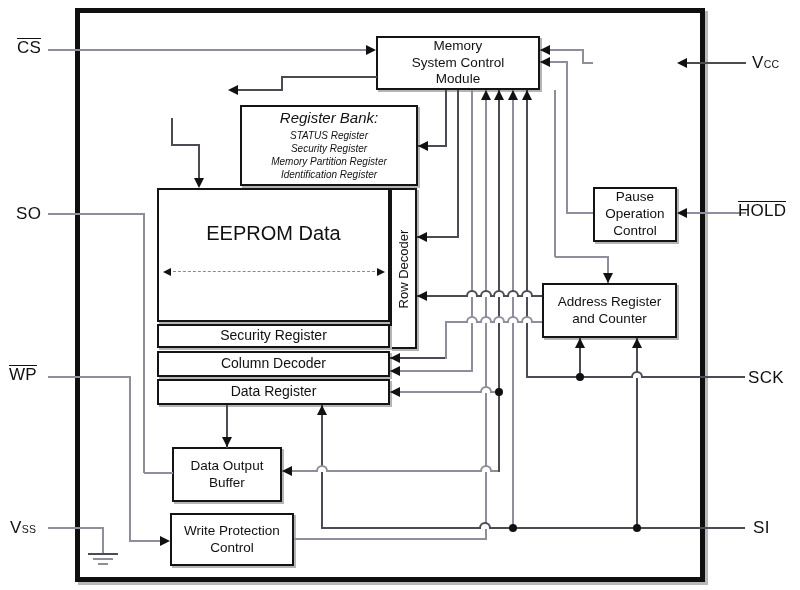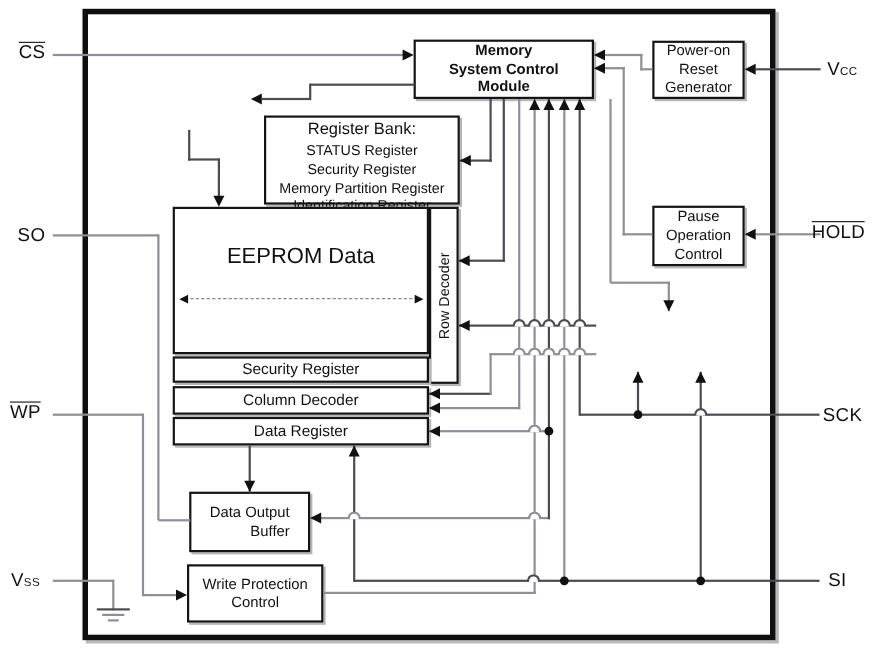--- a/index.html
+++ b/index.html
@@ -9,21 +9,21 @@
            border:5px solid #0f0f0f;box-sizing:border-box;background:#fff;box-shadow:3px 3px 0 #b9b9b9;}
   .blk{position:absolute;background:#fff;border:2px solid #141414;box-sizing:border-box;
        box-shadow:2px 2px 0 #b5b5b5;display:flex;align-items:center;justify-content:center;
        text-align:center;font-size:13.5px;line-height:1.25;white-space:pre-line;}
   .rowlbl{font-size:14px;}
   .eeprom-label{position:absolute;left:157px;top:222px;width:233px;text-align:center;font-size:20px;}
   .page-label{position:absolute;left:157px;top:258px;width:233px;text-align:center;font-size:8.5px;color:#333;}
   .rotlbl{position:absolute;left:50%;top:50%;transform:translate(-50%,-50%) rotate(-90deg);
           white-space:nowrap;font-size:13px;}
   .rb-title{font-size:15px;margin-bottom:1px;}
-  .rb-item{font-size:13px;line-height:1.3;}
+  .rb-item{font-size:10px;line-height:1.3;}
   .h,.v{position:absolute;}
   .h{height:2px;} .v{width:2px;}
   .lt{background:#8e8e9c;} .dk{background:#4b4b55;}
   .dash{height:0;background:none;border-top:1px dashed #8a8a8a;}
   .ar{position:absolute;width:0;height:0;border-style:solid;}
   .ar.r{border-width:5px 0 5px 10px;border-color:transparent transparent transparent #111;}
   .ar.l{border-width:5px 10px 5px 0;border-color:transparent #111 transparent transparent;}
   .ar.u{border-width:0 5px 10px 5px;border-color:transparent transparent #111 transparent;}
   .ar.d{border-width:10px 5px 0 5px;border-color:#111 transparent transparent transparent;}
   .sm.r{border-width:4px 0 4px 8px;} .sm.l{border-width:4px 8px 4px 0;}
@@ -36,28 +36,25 @@
   .sub{font-size:10.5px;letter-spacing:0.4px;}
   .gbar{position:absolute;height:2px;}
 </style>
 </head>
 <body>
 
 <div id="stage">
 
   <div class="outline"></div>
 
-  <div class="blk" style="left:376px;top:36px;width:164px;height:54px;font-weight:bold;">Memory
+  <div class="blk" style="left:376px;top:36px;width:164px;height:54px;">Memory
 System Control
 Module</div>
-  <div class="blk" style="left:593px;top:37px;width:84px;height:53px;">Power-on
-Reset
-Generator</div>
 
-  <div class="blk" style="left:240px;top:105px;width:178px;height:81px;flex-direction:column;justify-content:flex-start;padding-top:2px;">
+  <div class="blk" style="left:240px;top:105px;width:178px;height:81px;flex-direction:column;justify-content:flex-start;padding-top:2px;font-style:italic;">
     <div class="rb-title">Register Bank:</div>
     <div class="rb-item">STATUS Register</div>
     <div class="rb-item">Security Register</div>
     <div class="rb-item">Memory Partition Register</div>
     <div class="rb-item">Identification Register</div>
   </div>
 
   <div class="blk" style="left:157px;top:188px;width:233px;height:134px;"></div>
   <div class="eeprom-label">EEPROM Data</div>
   <div class="h dash" style="left:168px;top:271px;width:212px;"></div>
@@ -67,21 +64,23 @@
   <div class="blk" style="left:390px;top:188px;width:27px;height:161px;">
     <span class="rotlbl">Row Decoder</span>
   </div>
   <div class="blk rowlbl" style="left:157px;top:324px;width:233px;height:24px;">Security Register</div>
   <div class="blk rowlbl" style="left:157px;top:379px;width:233px;height:26px;">Data Register</div>
   <div class="blk rowlbl" style="left:157px;top:351px;width:233px;height:26px;">Column Decoder</div>
 
   <div class="blk" style="left:593px;top:187px;width:84px;height:55px;">Pause
 Operation
 Control</div>
-  <div class="blk" style="left:172px;top:447px;width:110px;height:55px;text-align:right;">Data Output
+  <div class="blk" style="left:542px;top:283px;width:135px;height:55px;">Address Register
+and Counter</div>
+  <div class="blk" style="left:172px;top:447px;width:110px;height:55px;">Data Output
 Buffer</div>
   <div class="blk" style="left:170px;top:513px;width:124px;height:53px;">Write Protection
 Control</div>
 
   <div class="h lt" style="left:48px;top:49px;width:320px;"></div>
   <div class="h lt" style="left:48px;top:213px;width:96px;"></div>
   <div class="h lt" style="left:144px;top:472px;width:29px;"></div>
   <div class="h lt" style="left:48px;top:376px;width:82px;"></div>
   <div class="h lt" style="left:130px;top:540px;width:31px;"></div>
   <div class="h lt" style="left:48px;top:527px;width:55px;"></div>

